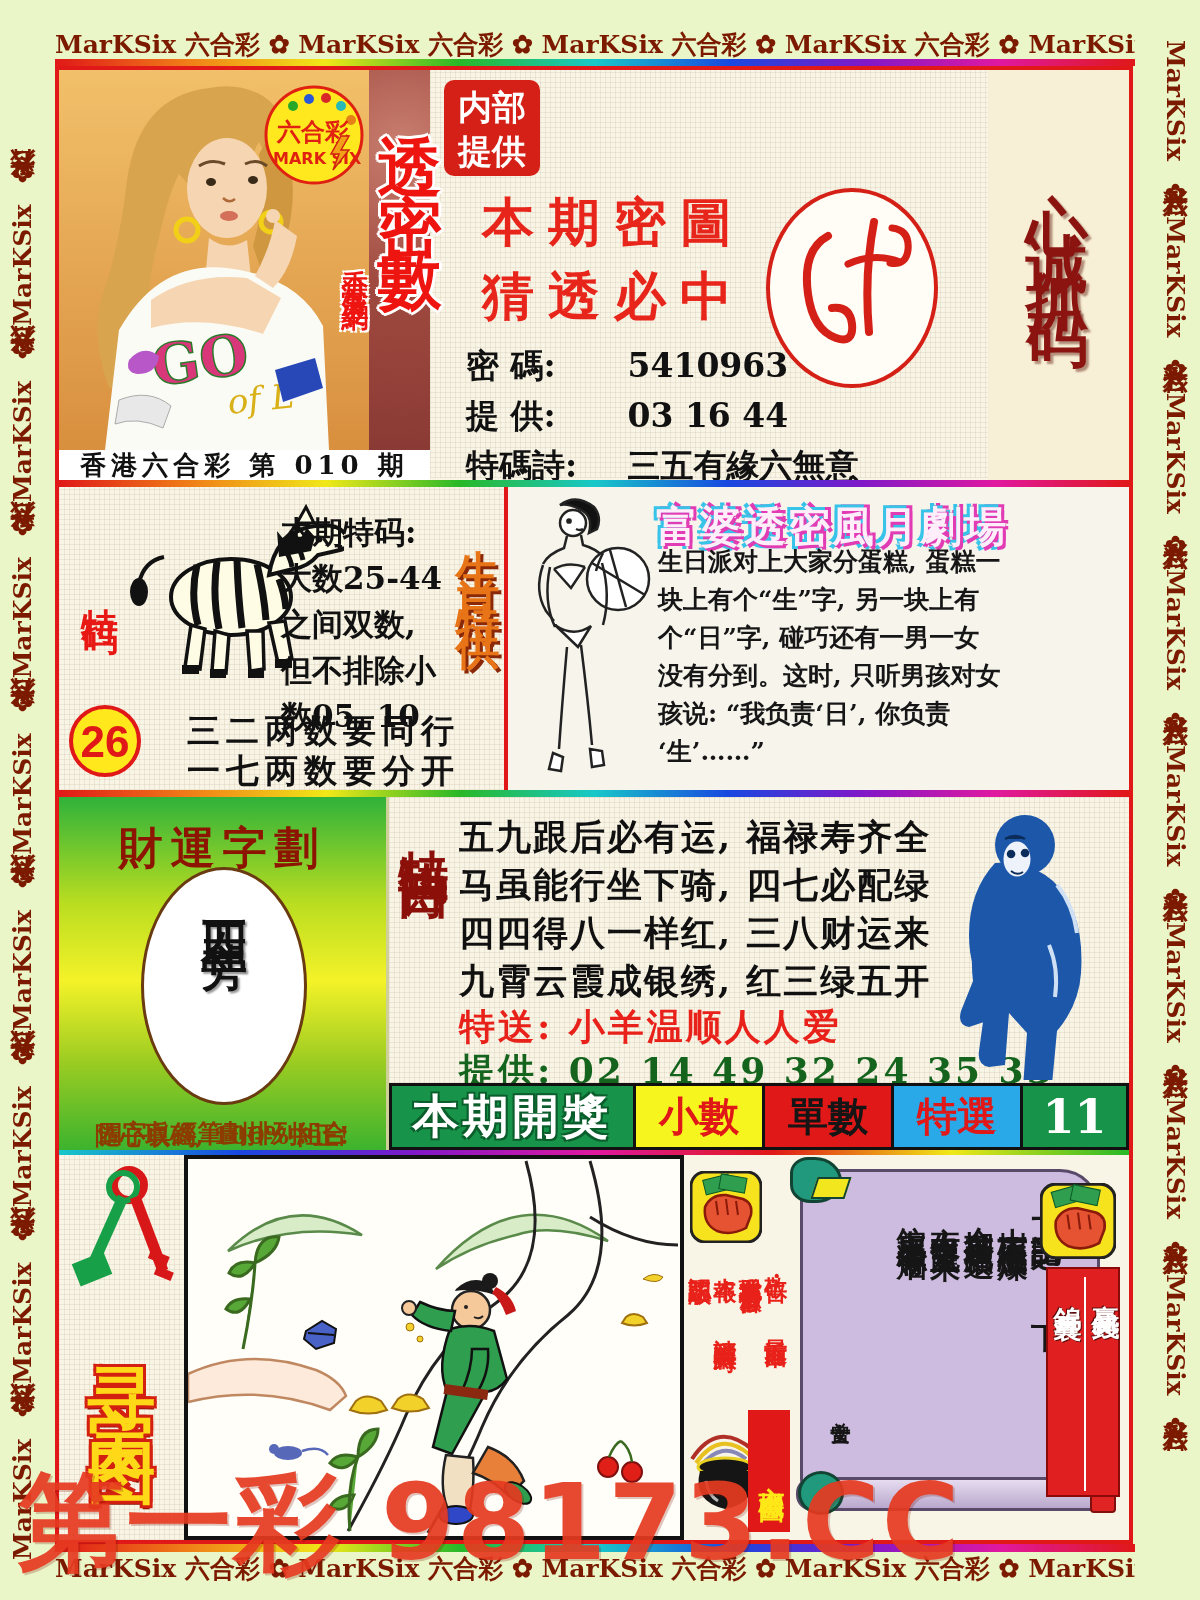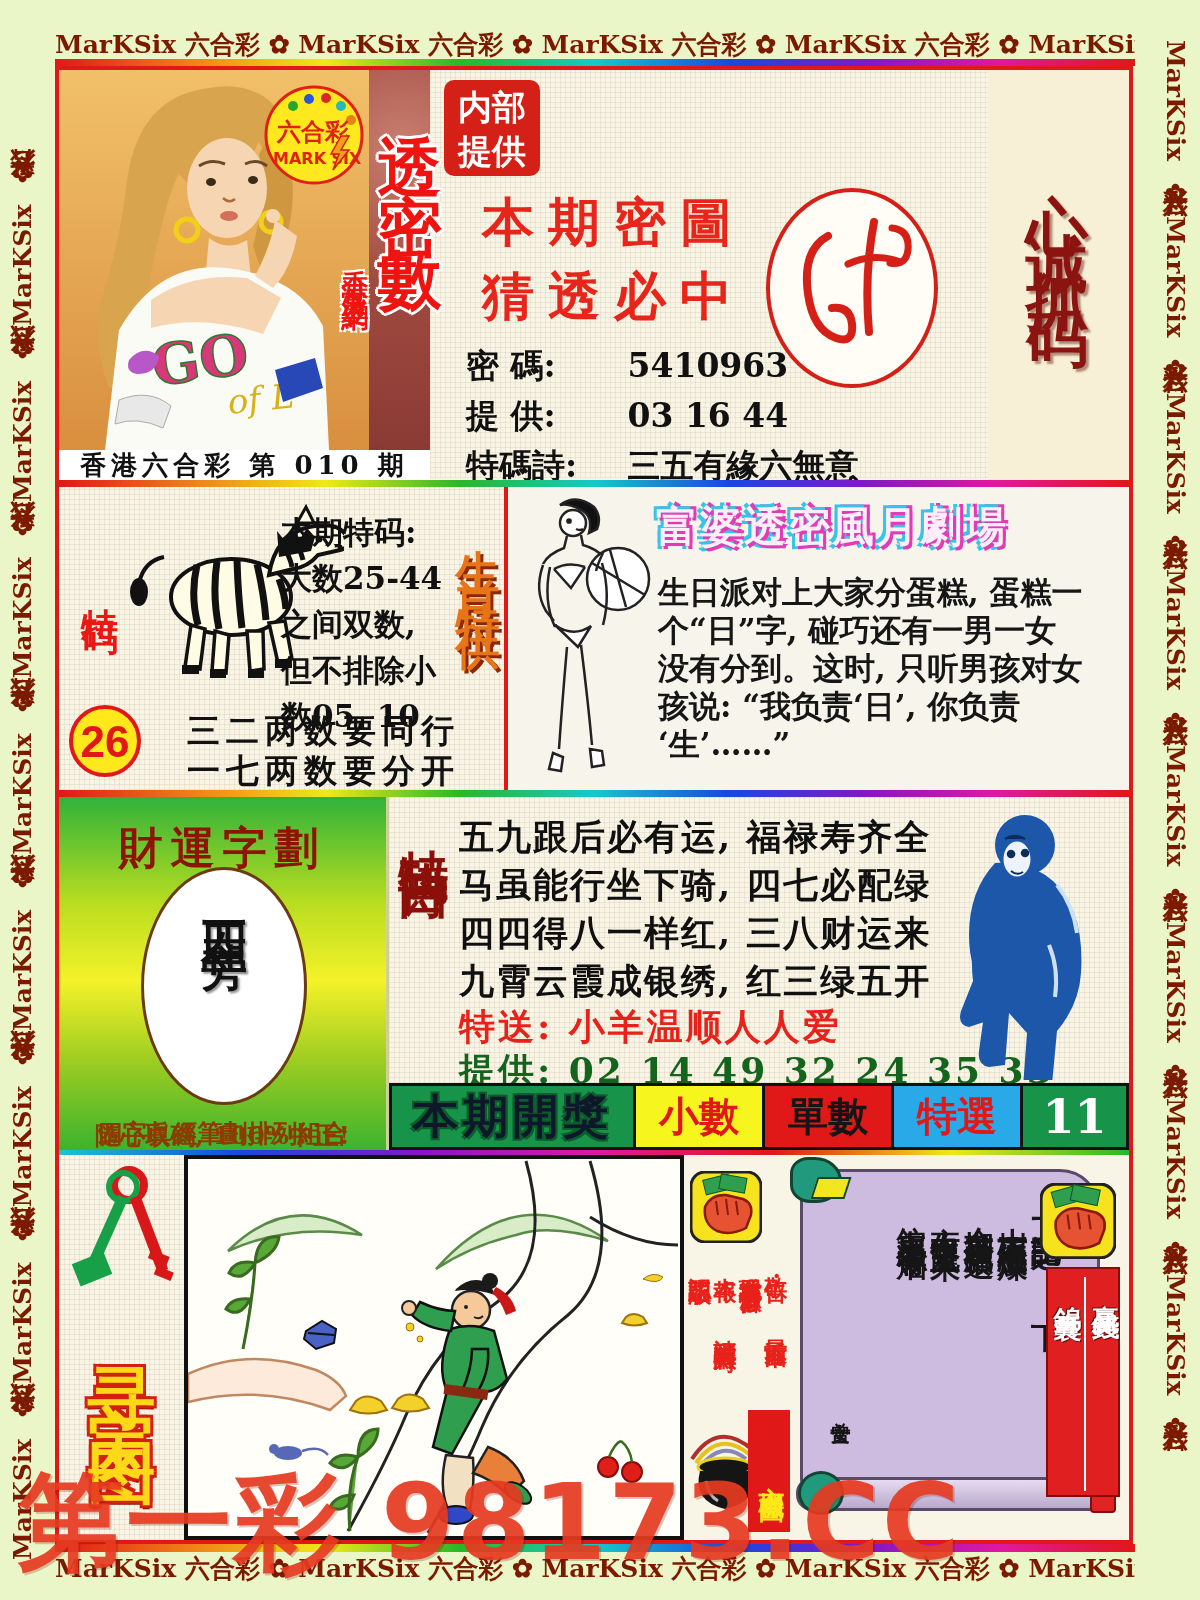--- a/index.html
+++ b/index.html
@@ -79,22 +79,22 @@
             letter-spacing:6px; font-family:"DejaVu Serif",serif; white-space:nowrap;padding-left:16px; }
   .zf1 { top:222px; } .zf2 { top:262px; }
   .z-side { position:absolute; right:4px; top:28px; font-size:44px; line-height:1;
             letter-spacing:26px; color:#e87418; font-weight:bold;
             font-family:"DejaVu Serif",serif; text-shadow:3px 3px 0 #8a2808; }
   .story { left:504px; top:487px; width:625px; height:303px; border-left:4px solid #e01818;
            background:#f7f4ec; }
   .s-title { position:absolute; left:148px; top:12px; font-size:42px; font-weight:bold;
              letter-spacing:2px; color:#fdeefa; font-family:"DejaVu Serif",serif;
              text-shadow:3px 3px 0 #e23cb4, -3px -3px 0 #38c4e8, 3px -3px 0 #e23cb4, -3px 3px 0 #38c4e8, 0 0 2px #803060; }
-  .s-lines { position:absolute; left:150px; top:86px; width:470px; color:#161616;
-             font-weight:bold; font-size:31px; line-height:38px;
+  .s-lines { position:absolute; left:150px; top:56px; width:470px; color:#161616;
+             font-weight:bold; font-size:25px; line-height:38px;
              font-family:"DejaVu Serif",serif; white-space:nowrap; }
 
   
   .rb3 { left:59px; top:790px; width:1070px; height:7px; position:absolute; z-index:5;}
   .fortune { left:59px; top:797px; width:330px; height:353px;
              background:linear-gradient(180deg,#2fb23a 0%,#b9dd20 30%,#f4f228 52%,#9ccc22 75%,#3cb32e 100%);
              border-right:3px solid #cfcf9a; }
   .f-title { position:absolute; left:0; top:22px; width:100%; text-align:center; font-size:44px;
              font-weight:bold; letter-spacing:8px; color:#8c1400; font-family:"DejaVu Serif",serif; }
   .f-oval { position:absolute; left:82px; top:70px; width:166px; height:238px; background:#fff;
@@ -116,21 +116,21 @@
              font-family:"DejaVu Serif",serif; white-space:nowrap; }
   .p-gift { position:absolute; left:70px; top:206px; font-size:36px; font-weight:bold;
             color:#e8221a; letter-spacing:3px; font-family:"DejaVu Serif",serif; }
   .p-prov { position:absolute; left:70px; top:250px; font-size:36px; font-weight:bold;
             color:#14641e; letter-spacing:3px; font-family:"DejaVu Serif",serif; }
 
   .drawrow { left:389px; top:1083px; width:740px; height:67px; display:flex;
              border:3px solid #111; background:#111; gap:3px; }
   .dcell { height:100%; display:flex; align-items:center; justify-content:center;
            font-weight:bold; font-family:"DejaVu Serif",serif; }
-  .dc0 { width:243px; background:#17934a; color:#0f172a; font-size:46px; letter-spacing:4px;
+  .dc0 { width:243px; background:#17934a; color:#ffffff; font-size:46px; letter-spacing:4px;
          text-shadow:-2px -2px 0 #0b5e2c,2px -2px 0 #0b5e2c,-2px 2px 0 #0b5e2c,2px 2px 0 #0b5e2c; }
   .dc1 { width:127px; background:#f6f61e; color:#e01818; font-size:40px; }
   .dc2 { width:127px; background:#e01818; color:#151515; font-size:40px; }
   .dc3 { width:127px; background:#2aa9e8; color:#e01818; font-size:40px; }
   .dc4 { width:104px; background:#17934a; color:#fff; font-size:46px; }
 
   
   .rb5 { left:59px; top:1150px; width:1070px; height:5px; position:absolute; z-index:5;
          background:linear-gradient(90deg,#18c8c8,#1848e0,#8018c8,#e018a0,#e01818,#f0e818,#28b828);}
   .treasure { left:59px; top:1155px; width:125px; height:385px; }
@@ -327,20 +327,21 @@
         <path d="M44,78 q14,-8 31,-2"></path>
         <path d="M40,76 q-7,34 5,60 M92,72 q9,32 1,62"></path>
         <path d="M45,134 q18,13 36,1 l-13,21z" fill="#fff"></path>
         <path d="M57,156 q-5,58 -8,102 M71,154 q7,56 11,100"></path>
         <path d="M43,262 l10,4 -2,14 -12,-2z M80,258 l12,2 2,14 -12,2z" fill="#fff"></path>
       </g>
     </svg>
     <div class="s-title">富婆透密風月劇場</div>
     <div class="s-lines">
       <div>生日派对上大家分蛋糕, 蛋糕一</div>
+      <div>块上有个“生”字, 另一块上有</div>
       <div>个“日”字, 碰巧还有一男一女</div>
       <div>没有分到。这时, 只听男孩对女</div>
       <div>孩说: “我负责‘日’, 你负责</div>
       <div>‘生’……”</div>
     </div>
   </div>
 
   <div class="rainbow rb3"></div>
 
   <div class="panel fortune">

